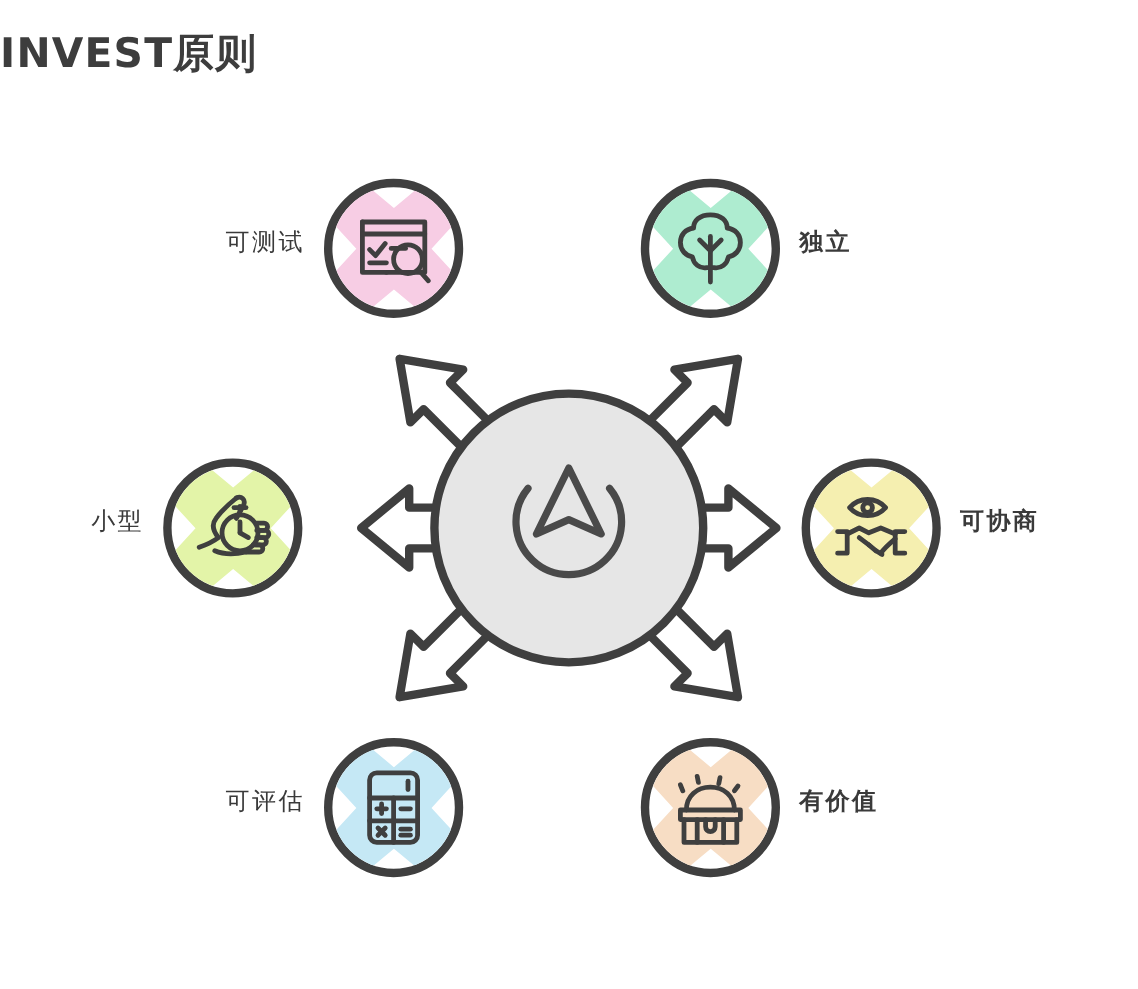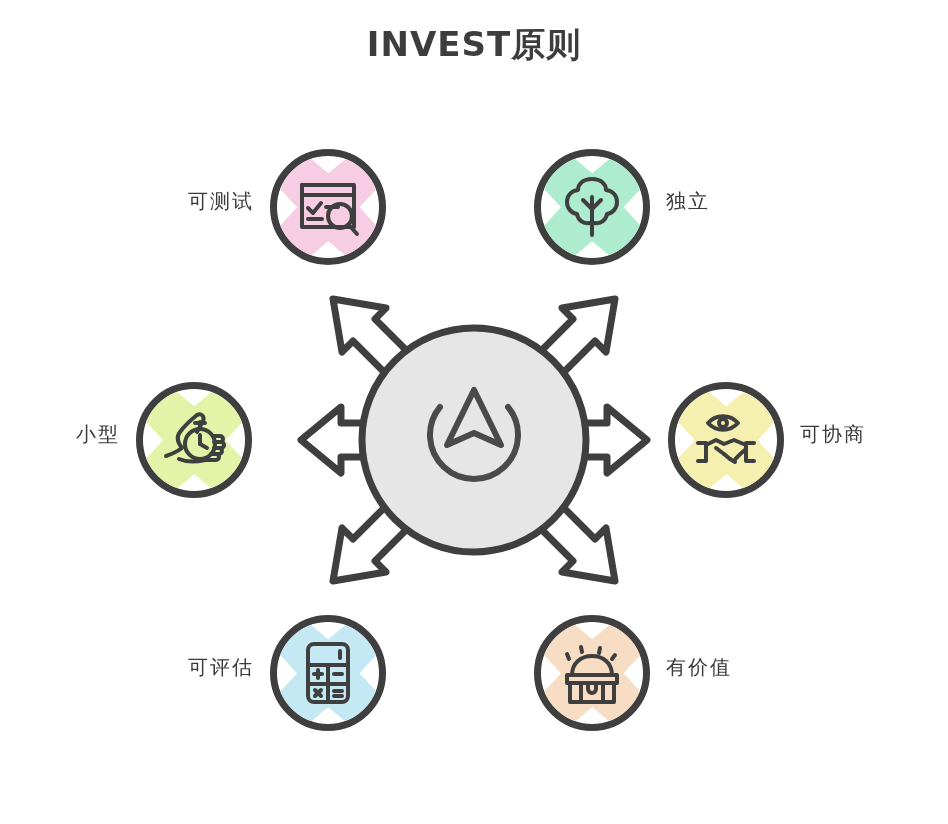--- a/index.html
+++ b/index.html
@@ -8,21 +8,21 @@
     background:#ffffff;
     font-family:"Liberation Sans","DejaVu Sans",sans-serif;
     overflow:hidden;
     position:relative;
   }
   #stage{position:absolute;inset:0;width:948px;height:824px;}
 
   .title{
     position:absolute;
     left:0;top:22px;width:948px;
-    text-align:center;
+    text-align:left;
     font-family:"DejaVu Sans","Liberation Sans",sans-serif;
     font-size:34px;
     font-weight:bold;
     letter-spacing:1px;
     color:#3d3d3d;
     white-space:nowrap;
   }
 
   .node{position:absolute;width:0;height:0;}
   .bubble{
@@ -49,21 +49,21 @@
   .label{
     position:absolute;
     font-family:"DejaVu Sans","Liberation Sans",sans-serif;
     font-size:20px;
     color:#3a3a3a;
     white-space:nowrap;
     top:-19px;
     letter-spacing:2px;
   }
   .label.left{right:74px;text-align:right;}
-  .label.right{left:74px;text-align:center;}
+  .label.right{left:74px;text-align:center;font-weight:bold;}
 
   .center-wrap{
     position:absolute;
     left:474px;top:440px;
     width:0;height:0;
   }
   .center-svg{
     position:absolute;
     left:-185px;top:-185px;
     width:370px;height:370px;

